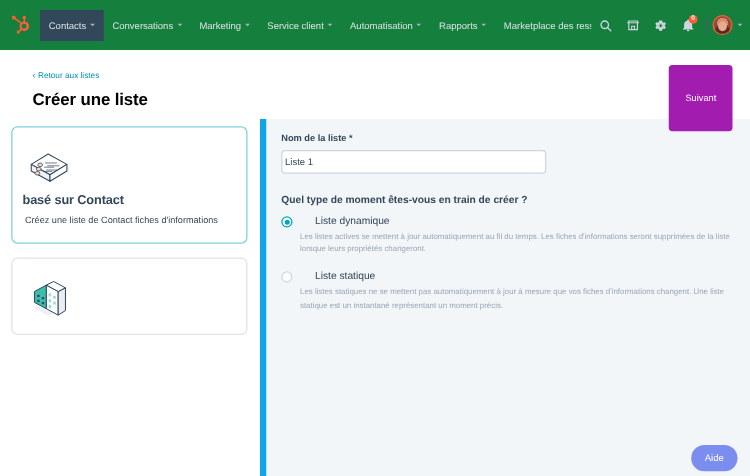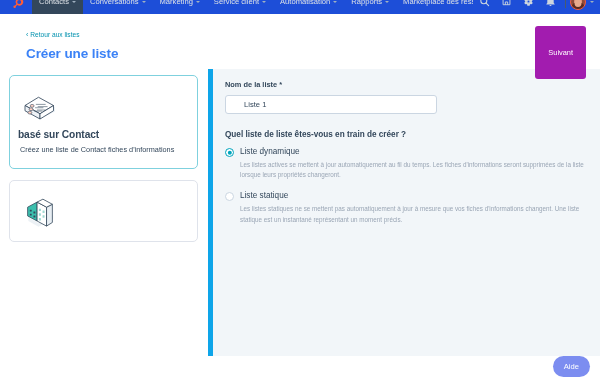--- a/index.html
+++ b/index.html
@@ -5,24 +5,24 @@
   * { box-sizing: border-box; margin: 0; padding: 0; }
   html, body {
     width: 600px; height: 381px;
     font-family: "Liberation Sans", sans-serif;
     background: #ffffff;
     overflow: hidden;
   }
 
   
   .topnav {
-    height: 14px;
-    background: #1d4ed8;
+    height: 40px;
+    background: #15803d;
     display: flex;
-    align-items: flex-end;
+    align-items: center;
     padding: 0 6px 0 0;
     position: relative;
   }
   .logo {
     width: 32px; height: 25px;
     display: flex; align-items: center; justify-content: center;
     flex: 0 0 auto;
   }
   .logo svg { display: block; }
   .nav-items { display: flex; align-items: center; height: 25px; flex: 1 1 auto; overflow: hidden; }
@@ -99,21 +99,21 @@
   .breadcrumb {
     color: #0091ae;
     font-size: 6.6px;
     display: inline-flex; align-items: center; gap: 2px;
     cursor: pointer;
   }
   .breadcrumb .chev { font-size: 7px; line-height: 1; }
   .page-title {
     margin-top: 5px;
     font-size: 13.5px;
-    color: #3b82f6;
+    color: #000000;
     font-weight: bold;
     letter-spacing: -0.1px;
   }
   .next-btn {
     position: absolute;
     right: 14px; top: 12px;
     background: #a21caf;
     color: #ffffff;
     border: none;
     border-radius: 3px;
@@ -159,29 +159,29 @@
   .field-label {
     font-size: 7.4px; font-weight: bold; color: #33475b; margin-bottom: 4px;
   }
   .text-input {
     width: 212px; height: 19px;
     border: 1px solid #cbd6e2;
     border-radius: 3px;
     background: #ffffff;
     font-size: 7.6px;
     color: #33475b;
-    padding: 0 18px;
+    padding: 0 2px;
     font-family: "Liberation Sans", sans-serif;
     outline: none;
   }
   .question {
     margin-top: 16px; margin-bottom: 8px;
     font-size: 8.2px; font-weight: bold; color: #33475b;
   }
-  .radio-row { display: flex; align-items: flex-start; gap: 6px; margin-bottom: 3px; }
+  .radio-row { display: flex; align-items: flex-start; gap: 18px; margin-bottom: 3px; }
   .radio {
     width: 9px; height: 9px; border-radius: 50%;
     border: 1px solid #cbd6e2; background: #fff;
     flex: 0 0 auto; margin-top: 1px;
     position: relative; cursor: pointer;
   }
   .radio.checked { border-color: #00a4bd; }
   .radio.checked::after {
     content: ""; position: absolute;
     left: 50%; top: 50%; transform: translate(-50%, -50%);
@@ -348,21 +348,21 @@
         <div class="card-body">
         </div>
       </div>
 
     </div>
 
     <div class="right-col">
       <div class="field-label">Nom de la liste *</div>
       <input class="text-input" type="text" value="Liste 1" style="">
 
-      <div class="question">Quel liste de liste êtes-vous en train de créer ?</div>
+      <div class="question">Quel type de moment êtes-vous en train de créer ?</div>
 
       <div class="radio-row">
         <span class="radio checked"></span>
         <span class="radio-label">Liste dynamique</span>
       </div>
       <div class="radio-help">Les listes actives se mettent à jour automatiquement au fil du temps. Les fiches d'informations seront supprimées de la liste lorsque leurs propriétés changeront.</div>
 
       <div class="radio-row">
         <span class="radio"></span>
         <span class="radio-label">Liste statique</span>

